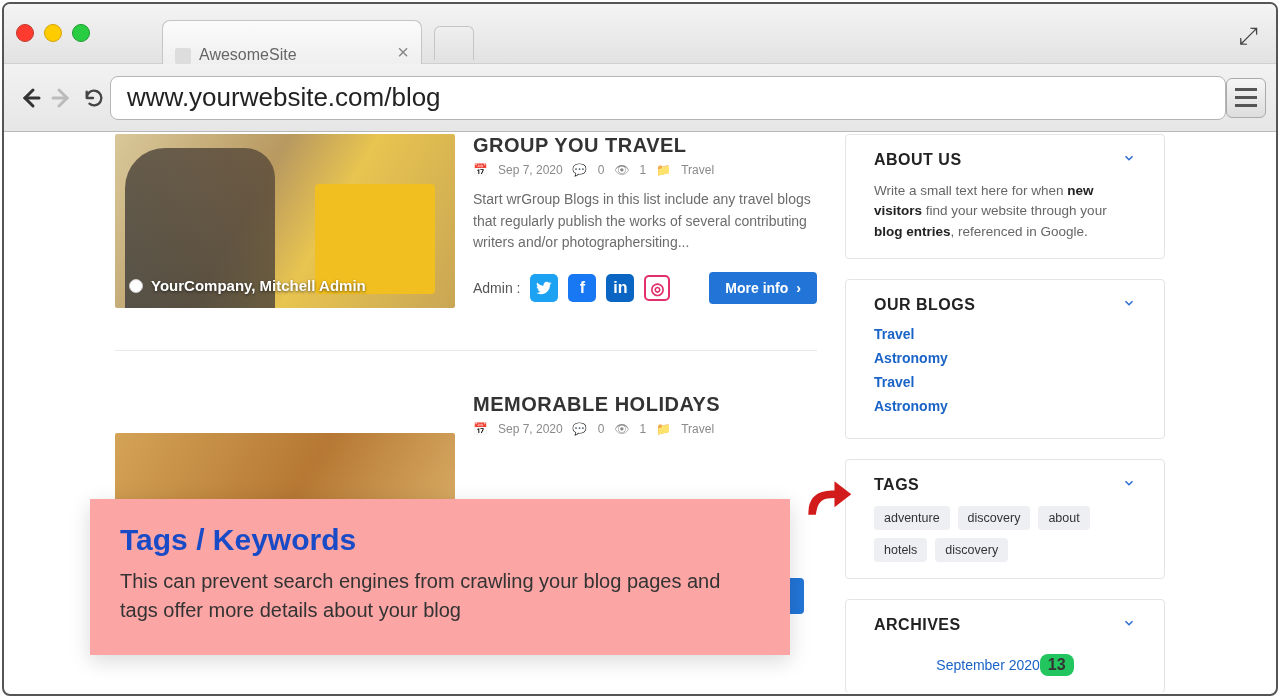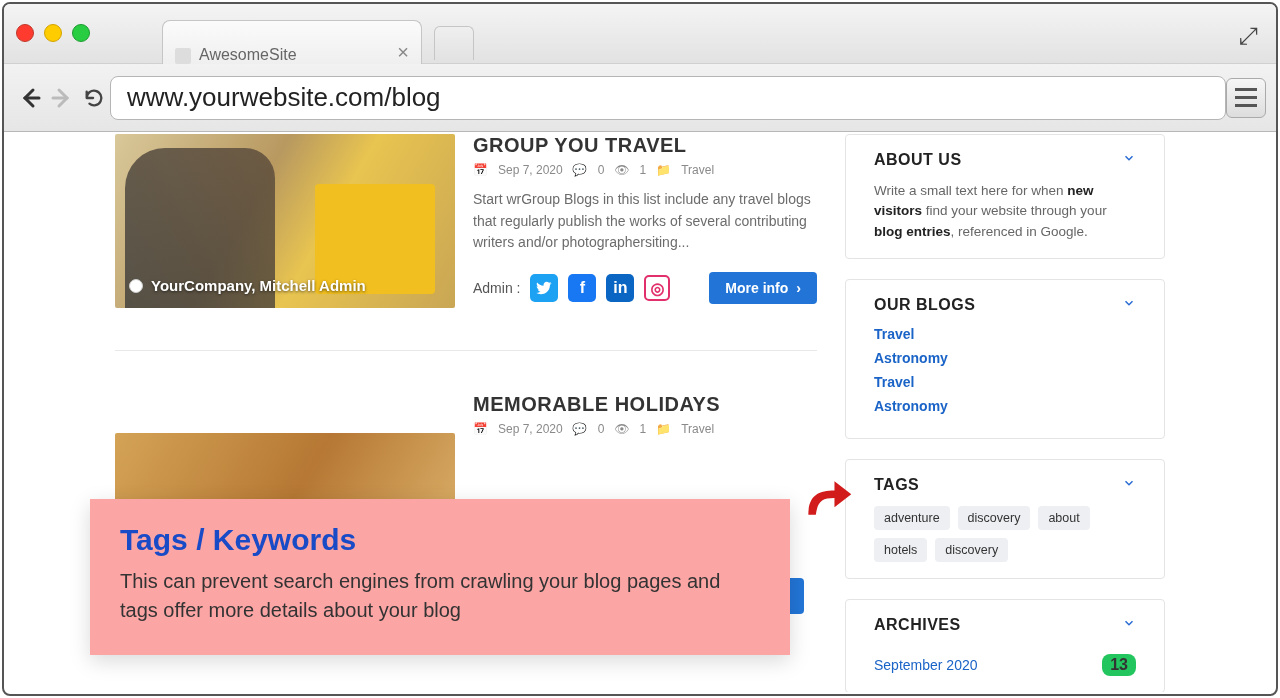--- a/index.html
+++ b/index.html
@@ -52,21 +52,21 @@
 
   .widget { border: 1px solid #e4e4e4; border-radius: 4px; margin-bottom: 20px; padding: 16px 28px; }
   .widget-head { display:flex; justify-content:space-between; align-items:center; margin-bottom: 12px; }
   .widget-title { font-weight: 800; font-size: 16px; color: #222; letter-spacing: .5px;}
   .chev { color: #2a6cd4; font-size: 16px; cursor:pointer;}
   .about-text { color:#666; font-size:13.5px; line-height:1.5;}
   .about-text b { color:#222;}
   .blog-link { display:block; color:#1a63c7; font-weight:700; font-size:14px; margin: 8px 0; cursor:pointer;}
   .tag-row { display:flex; flex-wrap:wrap; gap:8px; }
   .tag { background:#edeff3; color:#333; font-weight:400; font-size:12.5px; padding:5px 10px; border-radius:4px; cursor:pointer;}
-  .archive-row { display:flex; justify-content:space-between; align-items:center; padding-top: 8px;}
+  .archive-row { display:flex; justify-content:center; align-items:center; padding-top: 8px;}
   .archive-link { color:#1a63c7; font-size:14px; cursor:pointer;}
   .archive-badge { background:#22c55e; color:#333; font-size:16px; font-weight:700; padding:2px 8px; border-radius:8px;}
 
   
   .callout { position:absolute; left: 86px; top: 495px; width: 700px; background:#fca5a5; padding: 24px 30px 30px; box-shadow: 0 6px 20px rgba(0,0,0,0.15); }
   .callout-title { color:#1a4bc7; font-weight:800; font-size:30px; margin-bottom:10px; font-family: Arial, sans-serif;}
   .callout-body { color:#333; font-size:20px; line-height:1.45;}
   .arrow-anno { position:absolute; top: 473px; left: 795px; width: 56px; height: 42px; }
   .arrow-anno svg { width:100%; height:100%; }
   .more-info-peek { position:absolute; top:574px; left:784px; width:16px; height:36px; background:#2275d7; border-radius: 0 4px 4px 0;}

